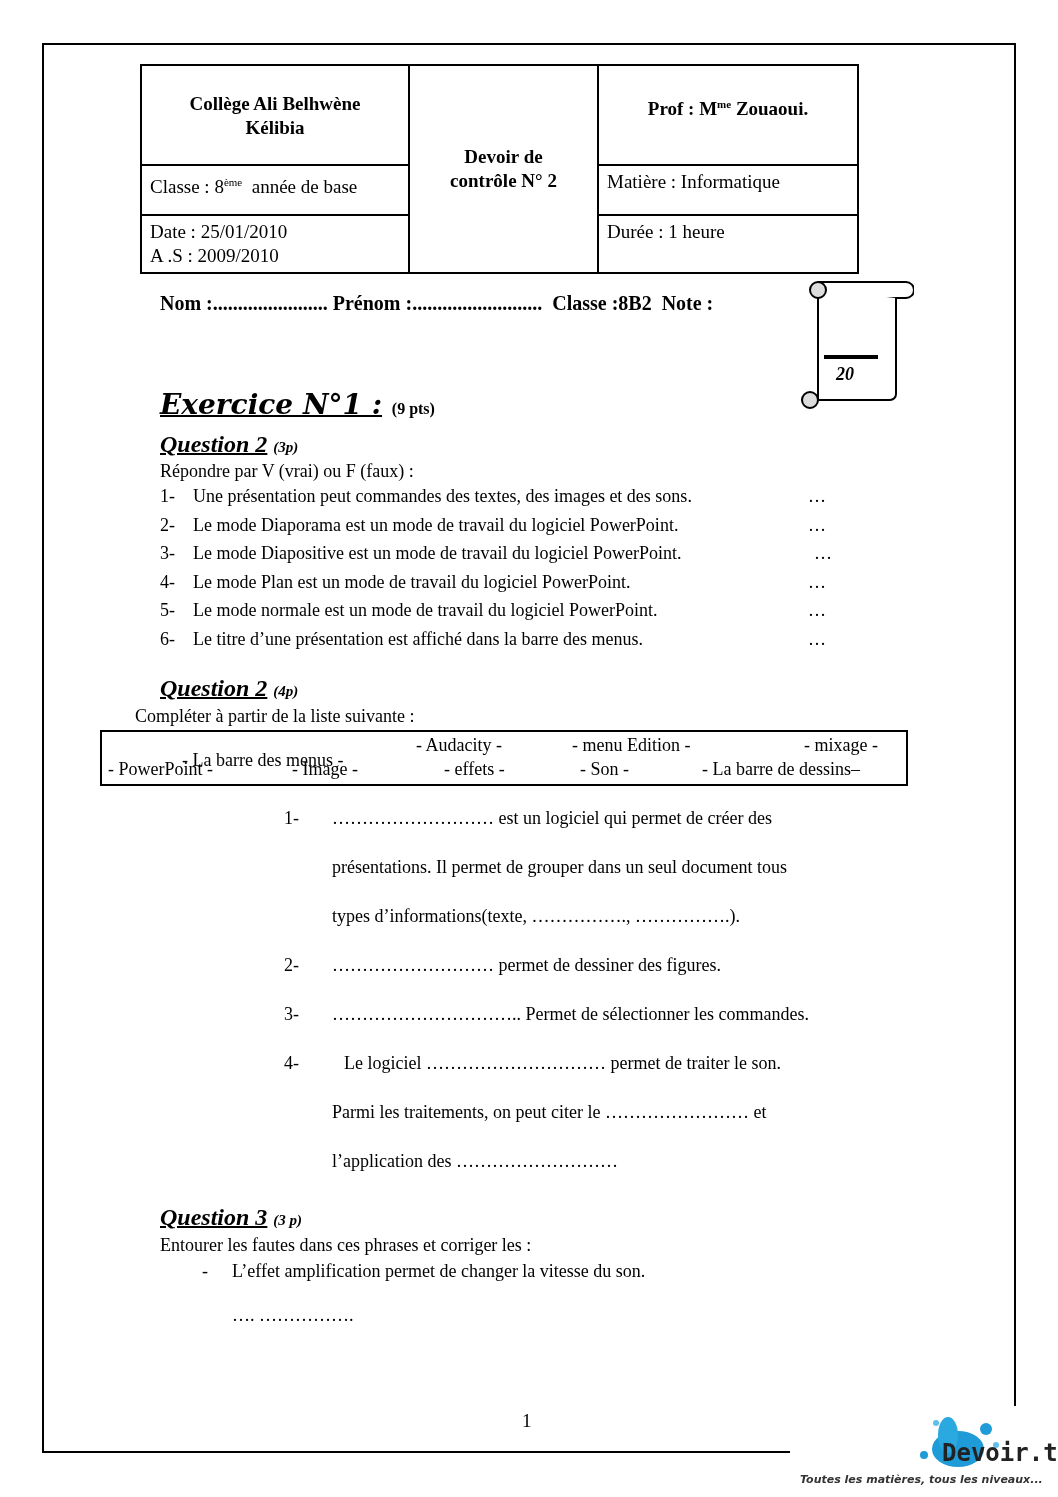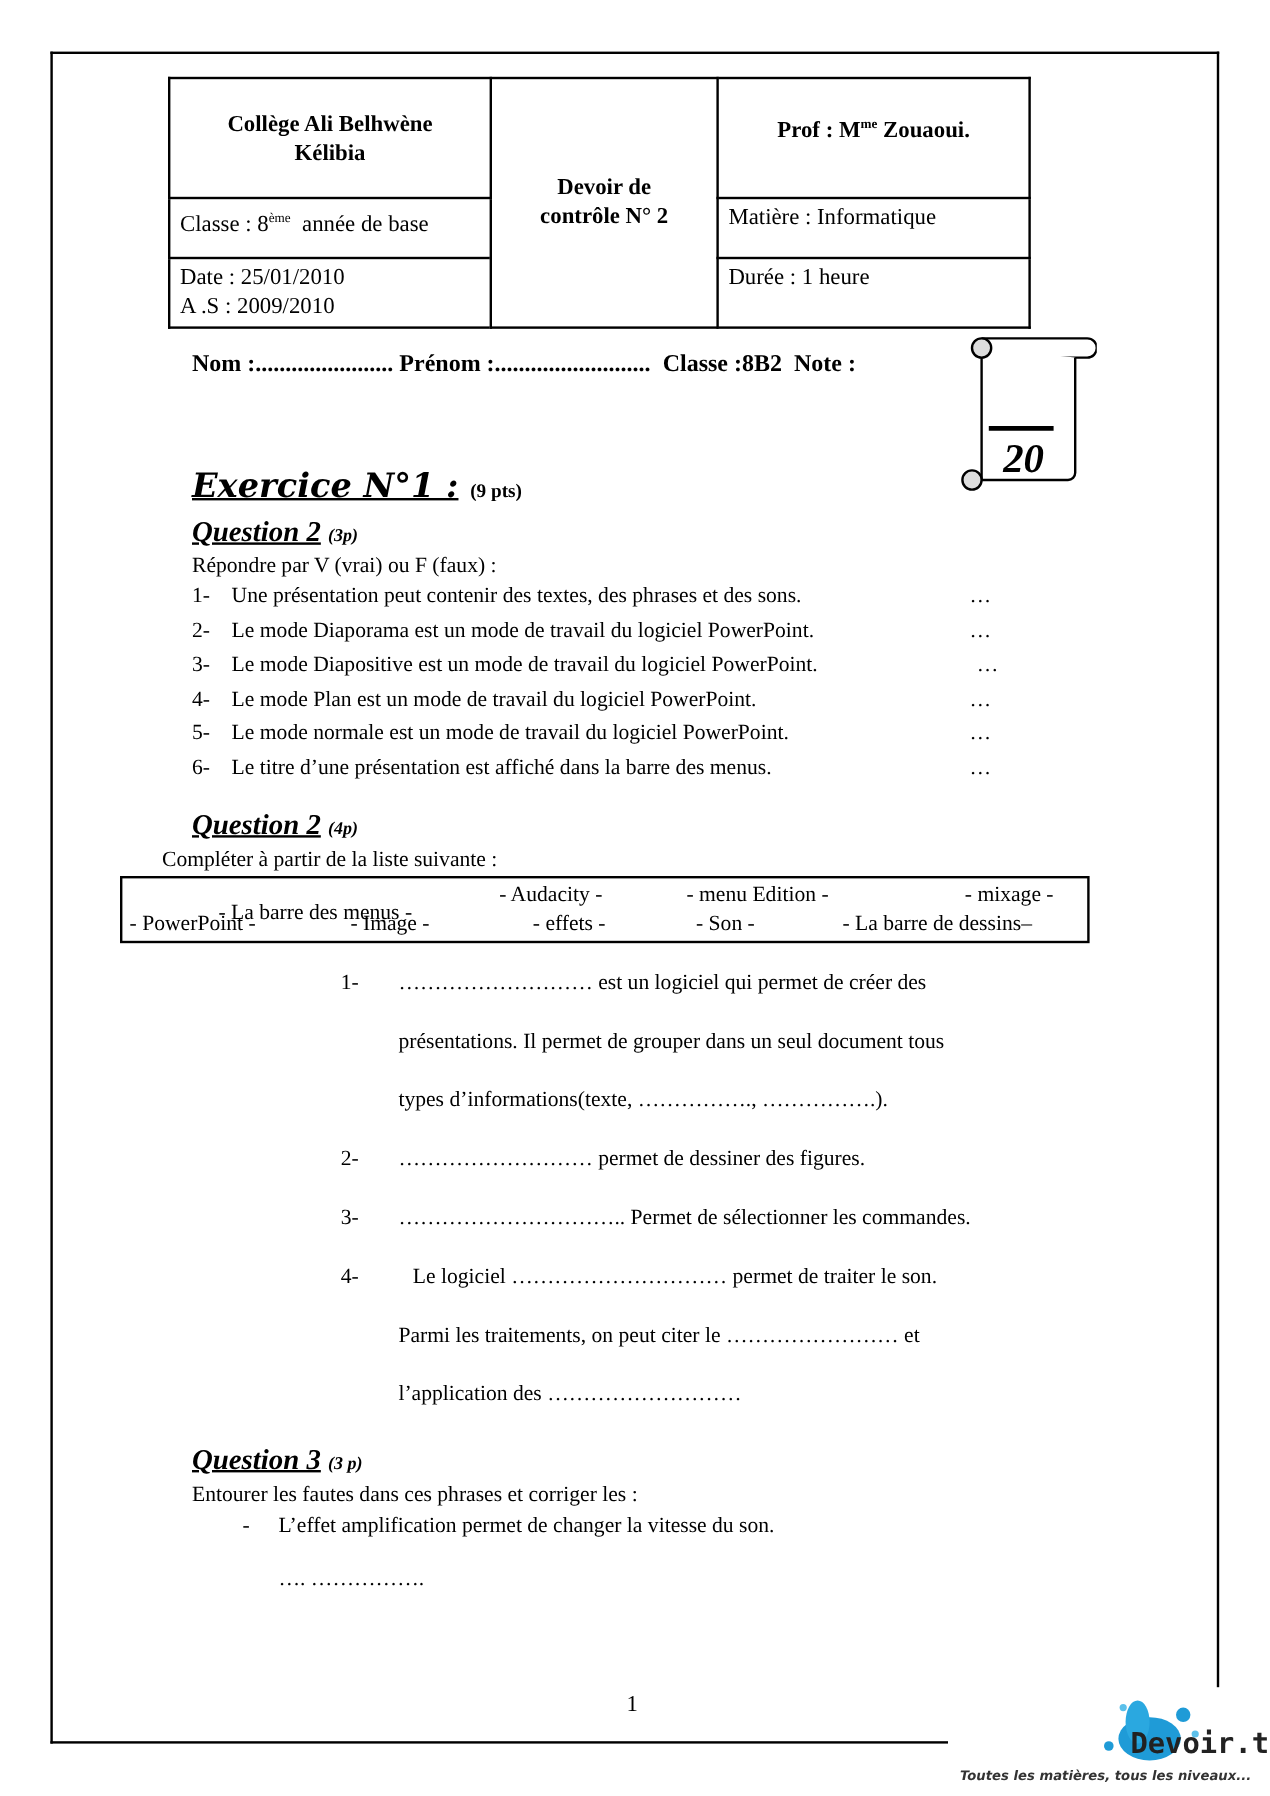--- a/index.html
+++ b/index.html
@@ -96,38 +96,38 @@
 </div>
 
 <div class="abs scroll">
   <svg width="118" height="140" viewBox="0 0 118 140">
     <path d="M22 6 H110 a8 8 0 0 1 0 16 H22" fill="#fff" stroke="#000" stroke-width="2"></path>
     <path d="M22 14 V124 H94 a6 6 0 0 0 6 -6 V22" fill="#fff" stroke="#000" stroke-width="2"></path>
     <circle cx="22" cy="14" r="8" fill="#ddd" stroke="#000" stroke-width="2"></circle>
     <circle cx="14" cy="124" r="8" fill="#ddd" stroke="#000" stroke-width="2"></circle>
     <line x1="28" y1="81" x2="82" y2="81" stroke="#000" stroke-width="4"></line>
   </svg>
-  <div class="abs" style="left:40px;top:88px;font-size:34px;font-weight:bold;font-style:italic;">20</div>
+  <div class="abs" style="left:40px;top:88px;font-size:18px;font-weight:bold;font-style:italic;">20</div>
 </div>
 
 <div class="abs ex-title">
   <span class="u">Exercice  N°1 :</span>
   <span class="pts">(9 pts)</span>
 </div>
 
 <div class="abs qtitle" style="left:160px;top:431px;">
   <span class="u">Question 2</span>
   <span class="p">(3p)</span>
 </div>
 <div class="abs txt" style="left:160px;top:461px;">Répondre par V (vrai) ou F (faux) :</div>
 
 <div class="abs q1list">
   <div class="row">
       <span class="num">1-</span>
-      <span class="stmt">Une présentation peut contenir des textes, des phrases et des sons.</span>
+      <span class="stmt">Une présentation peut commandes des textes, des images et des sons.</span>
       <span class="ans">…</span>
     </div>
   <div class="row">
       <span class="num">2-</span>
       <span class="stmt">Le mode Diaporama est un mode de travail du logiciel PowerPoint.</span>
       <span class="ans">…</span>
     </div>
   <div class="row">
       <span class="num">3-</span>
       <span class="stmt">Le mode Diapositive est un mode de travail du logiciel PowerPoint.</span>

